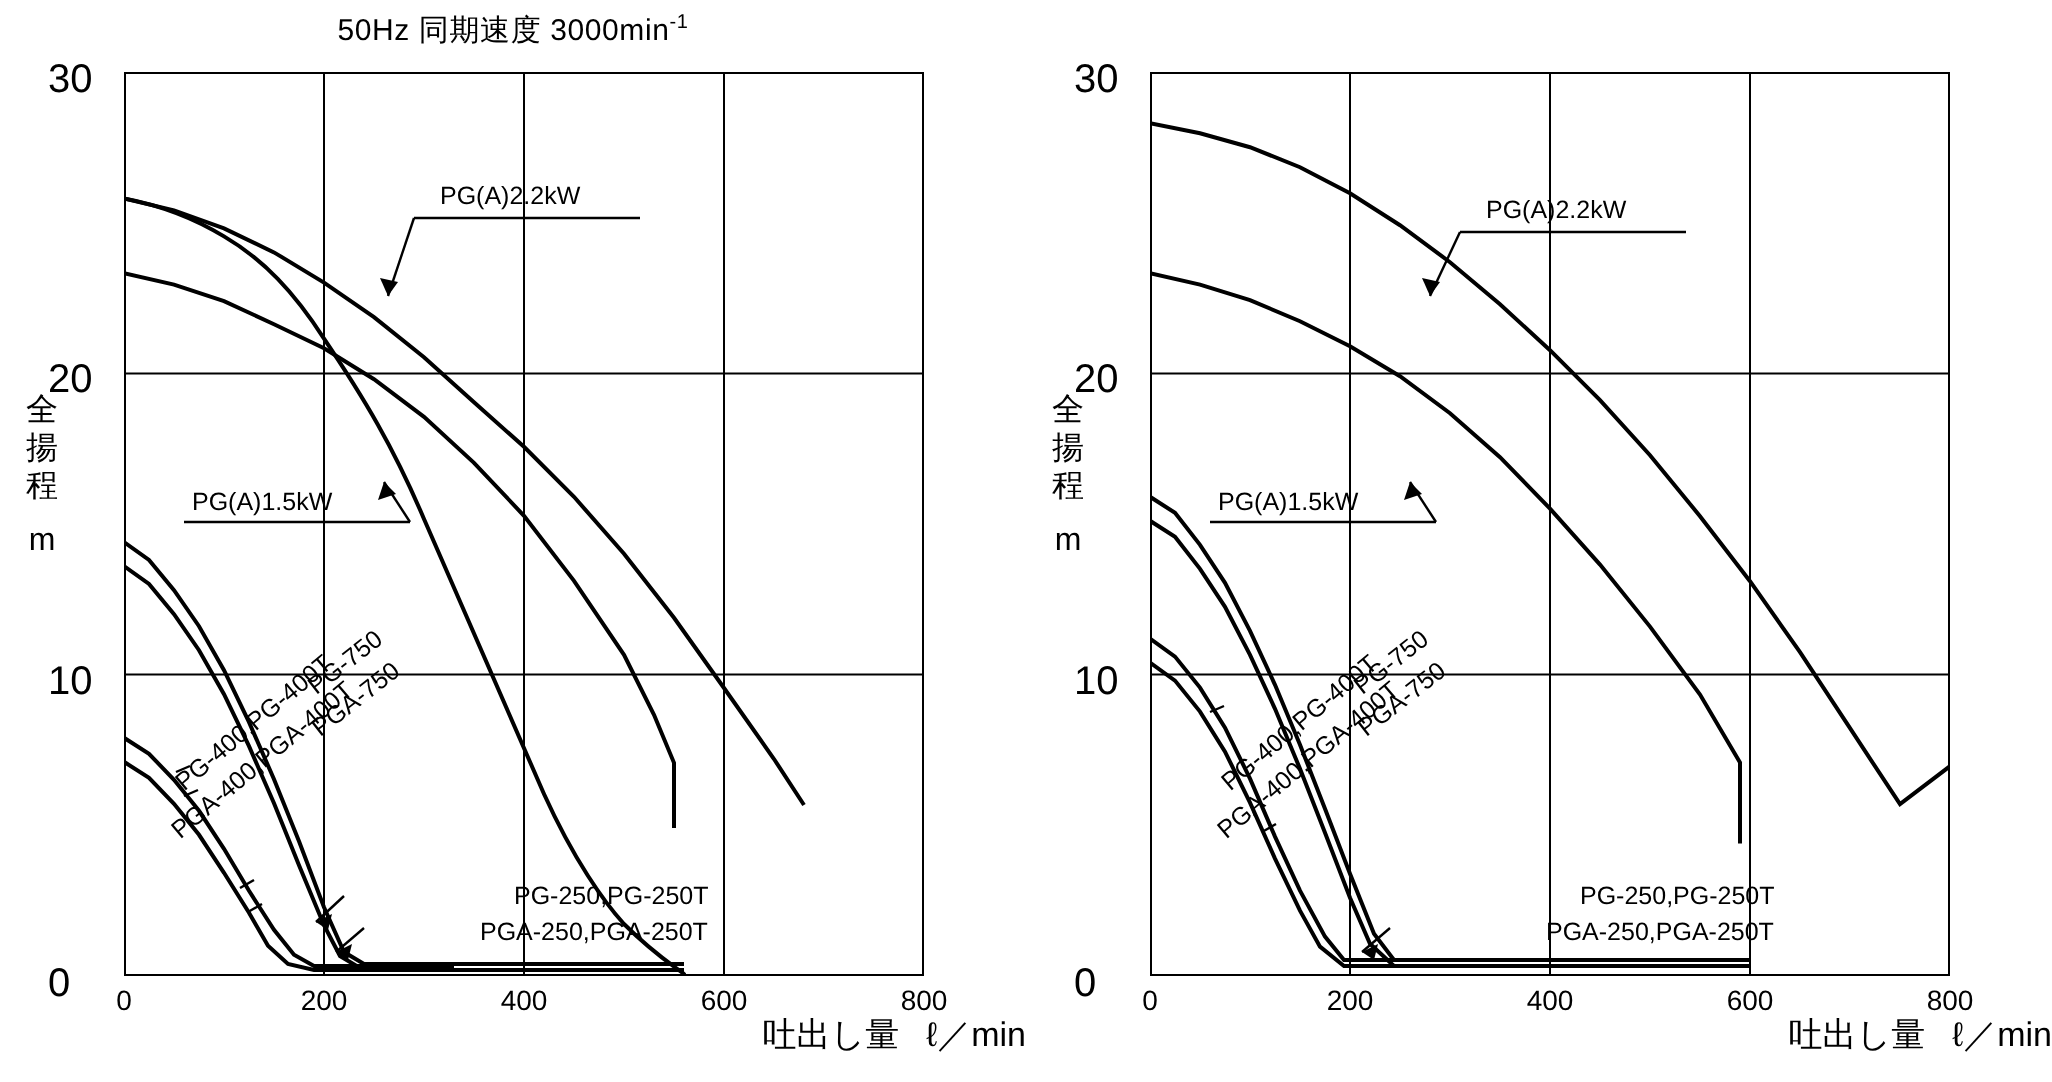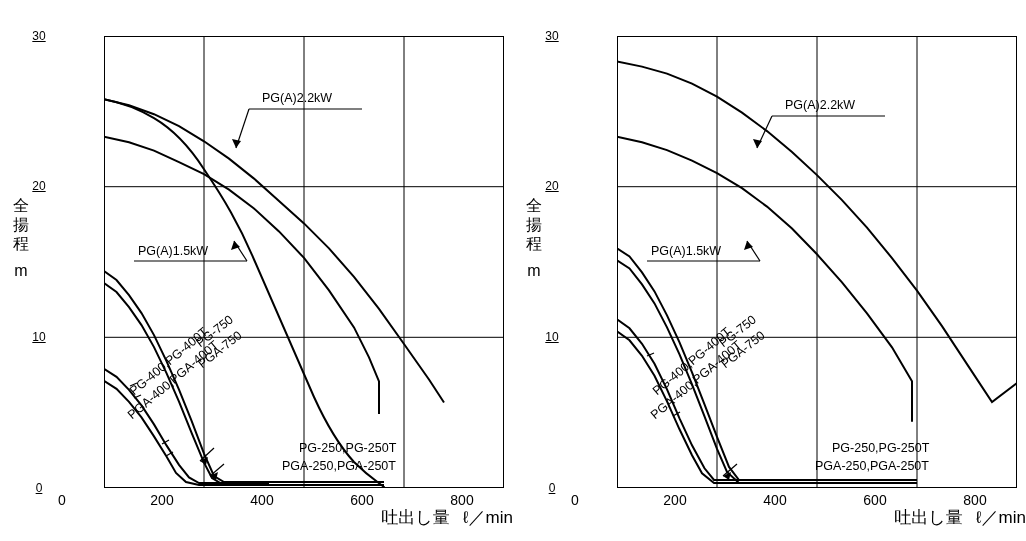--- a/index.html
+++ b/index.html
@@ -42,21 +42,20 @@
     font-size: 10px;
     vertical-align: super;
   }
 
   .plot-area {
     position: absolute;
     left: 62px;
     top: 36px;
     width: 400px;
     height: 452px;
-    margin-left: 42px;
   }
   .plot-frame {
     position: absolute;
     left: 0;
     top: 0;
     width: 400px;
     height: 452px;
     border: 1.5px solid #000;
     box-sizing: border-box;
   }
@@ -81,23 +80,22 @@
     top: 506px;
     width: 513px;
     text-align: right;
     font-size: 17px;
   }
   .xlabel .sp { letter-spacing: 2px; }
 
   .tick-label-y {
     position: absolute;
     width: 30px;
-    text-align: center;
-    font-size: 12px;
-    text-decoration: underline;
+    text-align: left;
+    font-size: 20px;
   }
   .tick-label-x {
     position: absolute;
     width: 40px;
     text-align: center;
     font-size: 14px;
   }
 
   .curve-label {
     position: absolute;
@@ -107,20 +105,23 @@
   .rot-a { transform: rotate(-38deg); transform-origin: left bottom; }
   .rot-b { transform: rotate(-40deg); transform-origin: left bottom; }
 </style>
 </head>
 <body>
 
 <div class="page">
 
   <div class="chart-panel" id="panel-50">
 
+    <div class="chart-title">
+      <span>50Hz 同期速度 3000min</span><span class="sup">-1</span>
+    </div>
 
     <div class="ylabel">
       <div>全</div>
       <div>揚</div>
       <div>程</div>
       <div style="margin-top:8px">m</div>
     </div>
 
     <div class="tick-label-y" style="left:24px; top:481px;">0</div>
     <div class="tick-label-y" style="left:24px; top:330px;">10</div>

